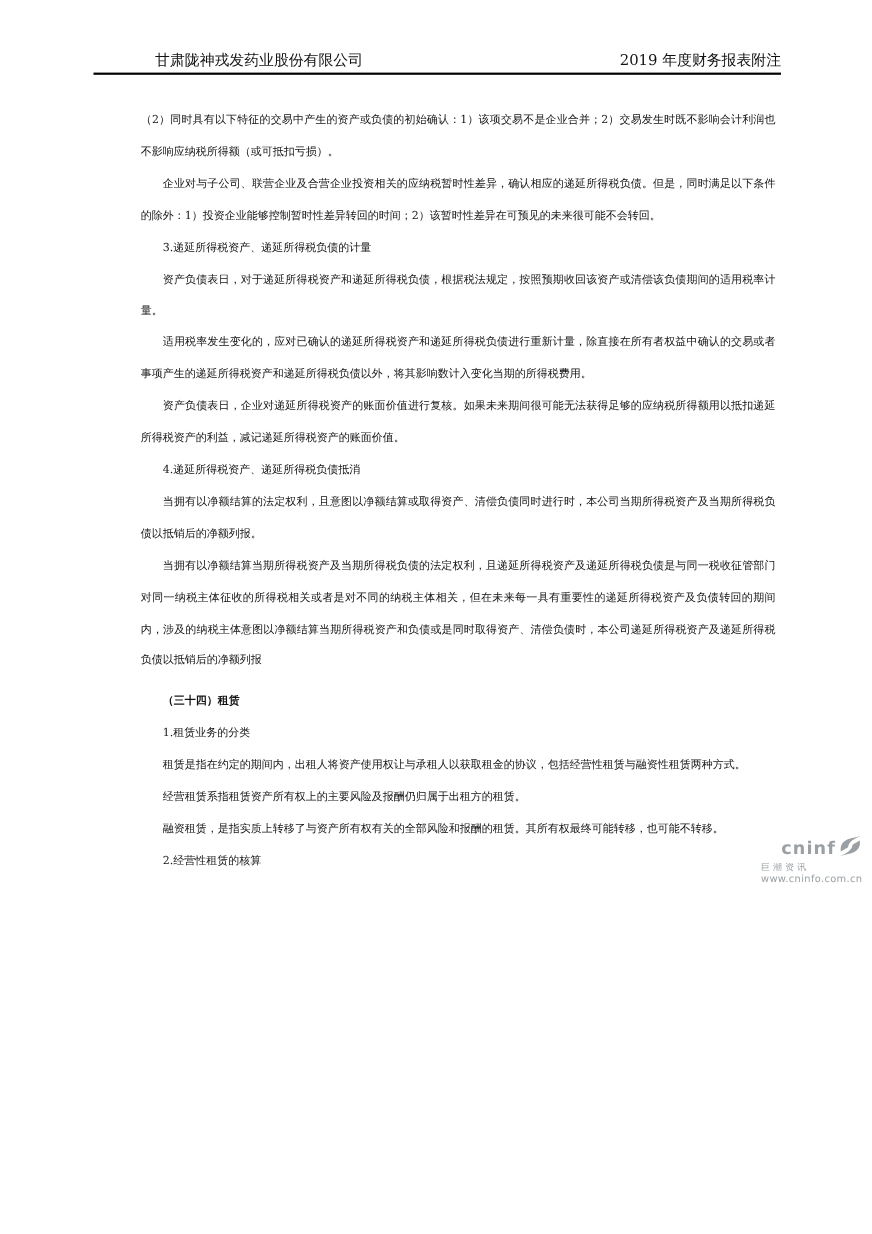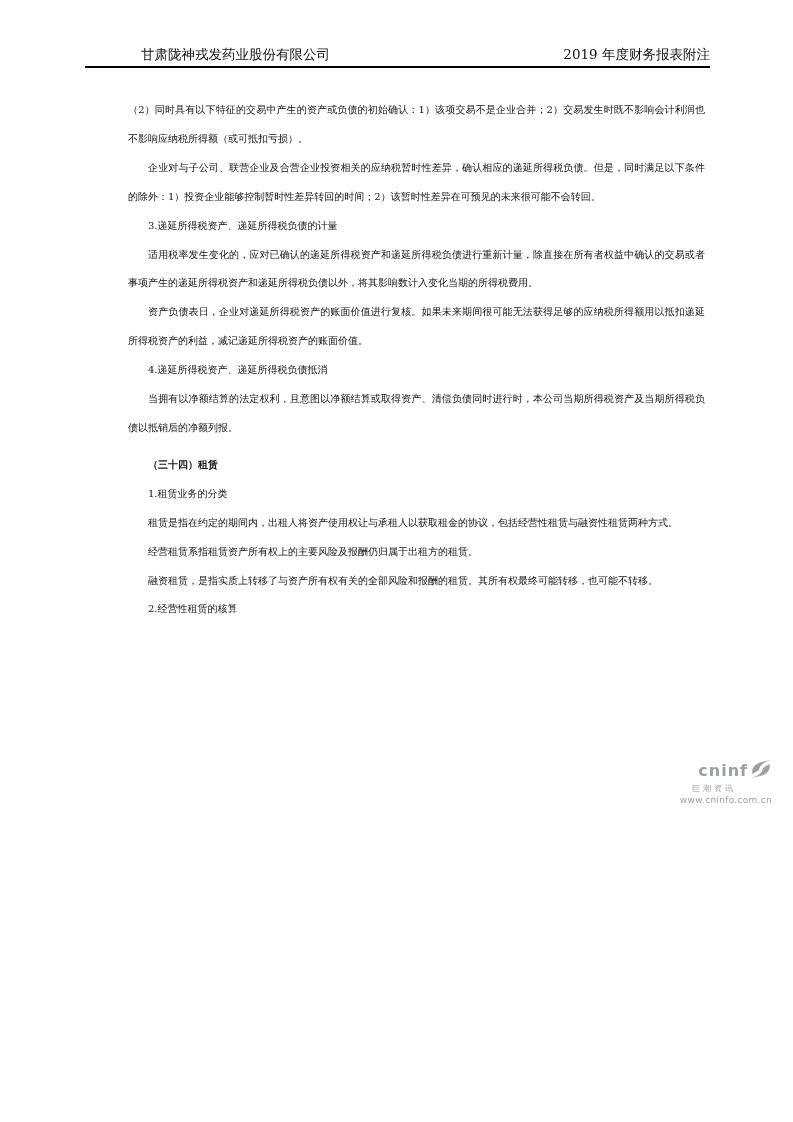--- a/index.html
+++ b/index.html
@@ -53,23 +53,23 @@
     left: 128px;
     top: 1040px;
     width: 577px;
     text-align: center;
     font-size: 16px;
     font-family: Liberation Serif, serif;
     color: #be185d;
   }
   .cninfo {
     position: absolute;
-    right: 21px;
+    right: 9px;
     bottom: 13px;
-    text-align: center;
+    text-align: left;
     color: #9aa0a4;
     font-family: "DejaVu Sans", "Liberation Sans", sans-serif;
     line-height: 1.15;
   }
   .cninfo .brand-row {
     display: flex;
     align-items: center;
     justify-content: flex-end;
     gap: 2px;
     font-weight: bold;
@@ -95,24 +95,26 @@
 <div class="page">
 
   <div class="header-company">甘肃陇神戎发药业股份有限公司</div>
   <div class="header-title">2019 年度财务报表附注</div>
   <div class="header-rule"></div>
 
   <div class="body-text">
     <p class="no-indent">（2）同时具有以下特征的交易中产生的资产或负债的初始确认：1）该项交易不是企业合并；2）交易发生时既不影响会计利润也不影响应纳税所得额（或可抵扣亏损）。</p>
     <p>企业对与子公司、联营企业及合营企业投资相关的应纳税暂时性差异，确认相应的递延所得税负债。但是，同时满足以下条件的除外：1）投资企业能够控制暂时性差异转回的时间；2）该暂时性差异在可预见的未来很可能不会转回。</p>
     <p>3.递延所得税资产、递延所得税负债的计量</p>
+    <p>资产负债表日，对于递延所得税资产和递延所得税负债，根据税法规定，按照预期收回该资产或清偿该负债期间的适用税率计量。</p>
     <p>适用税率发生变化的，应对已确认的递延所得税资产和递延所得税负债进行重新计量，除直接在所有者权益中确认的交易或者事项产生的递延所得税资产和递延所得税负债以外，将其影响数计入变化当期的所得税费用。</p>
     <p>资产负债表日，企业对递延所得税资产的账面价值进行复核。如果未来期间很可能无法获得足够的应纳税所得额用以抵扣递延所得税资产的利益，减记递延所得税资产的账面价值。</p>
     <p>4.递延所得税资产、递延所得税负债抵消</p>
     <p>当拥有以净额结算的法定权利，且意图以净额结算或取得资产、清偿负债同时进行时，本公司当期所得税资产及当期所得税负债以抵销后的净额列报。</p>
+    <p>当拥有以净额结算当期所得税资产及当期所得税负债的法定权利，且递延所得税资产及递延所得税负债是与同一税收征管部门对同一纳税主体征收的所得税相关或者是对不同的纳税主体相关，但在未来每一具有重要性的递延所得税资产及负债转回的期间内，涉及的纳税主体意图以净额结算当期所得税资产和负债或是同时取得资产、清偿负债时，本公司递延所得税资产及递延所得税负债以抵销后的净额列报</p>
     <p class="section-heading">（三十四）租赁</p>
     <p>1.租赁业务的分类</p>
     <p>租赁是指在约定的期间内，出租人将资产使用权让与承租人以获取租金的协议，包括经营性租赁与融资性租赁两种方式。</p>
     <p>经营租赁系指租赁资产所有权上的主要风险及报酬仍归属于出租方的租赁。</p>
     <p>融资租赁，是指实质上转移了与资产所有权有关的全部风险和报酬的租赁。其所有权最终可能转移，也可能不转移。</p>
     <p>2.经营性租赁的核算</p>
   </div>
 
   <div class="page-number">55</div>
 

